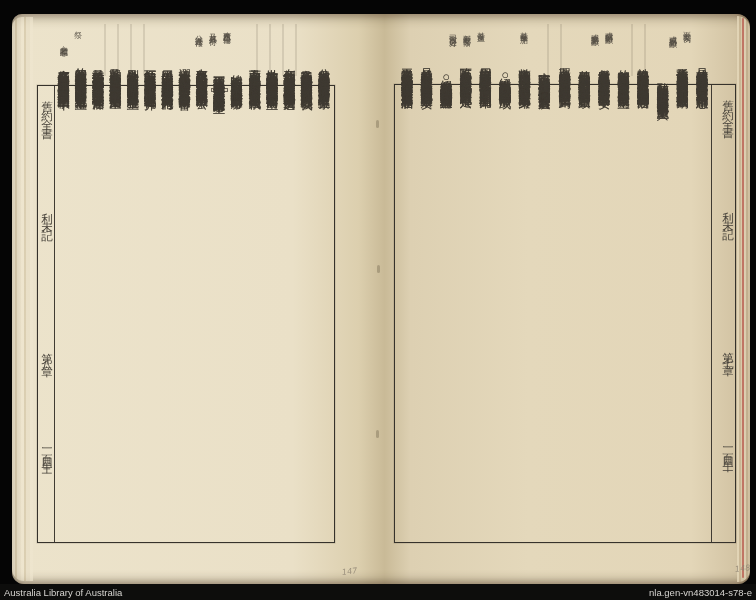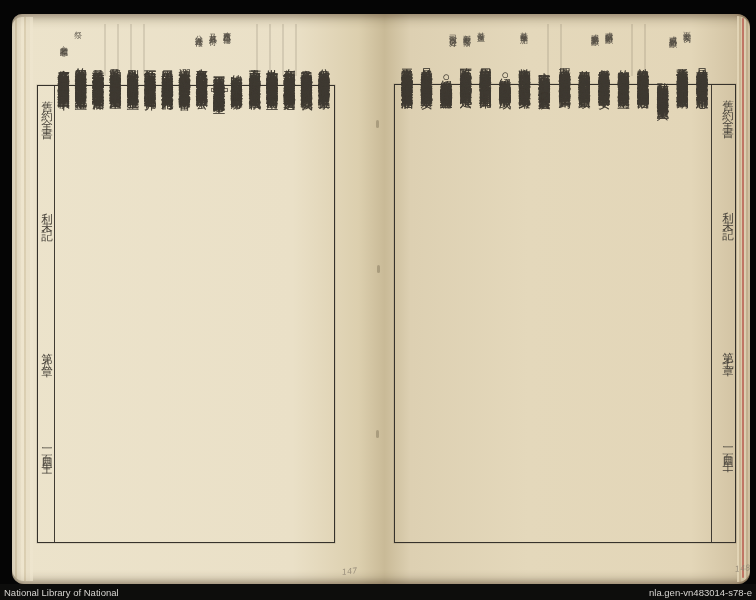--- a/index.html
+++ b/index.html
@@ -161,16 +161,16 @@
             <div class="col">脂油和胸脯須在主面前搖一搖祭司將脂油焚在祭臺上惟胸歸與亞倫和他子孫又從平安</div>
           </div>
       </div>
     </div>
 
     <span class="pencil" style="left:330px;top:553px;">147</span>
     <span class="pencil" style="left:723px;top:550px;">148</span>
   </div>
 
   <div id="bar">
-    <span class="lib">National Library of National</span>
+    <span class="lib">Australia Library of Australia</span>
     <span class="id">nla.gen-vn483014-s78-e</span>
   </div>
 </div>
 
 </body></html>

